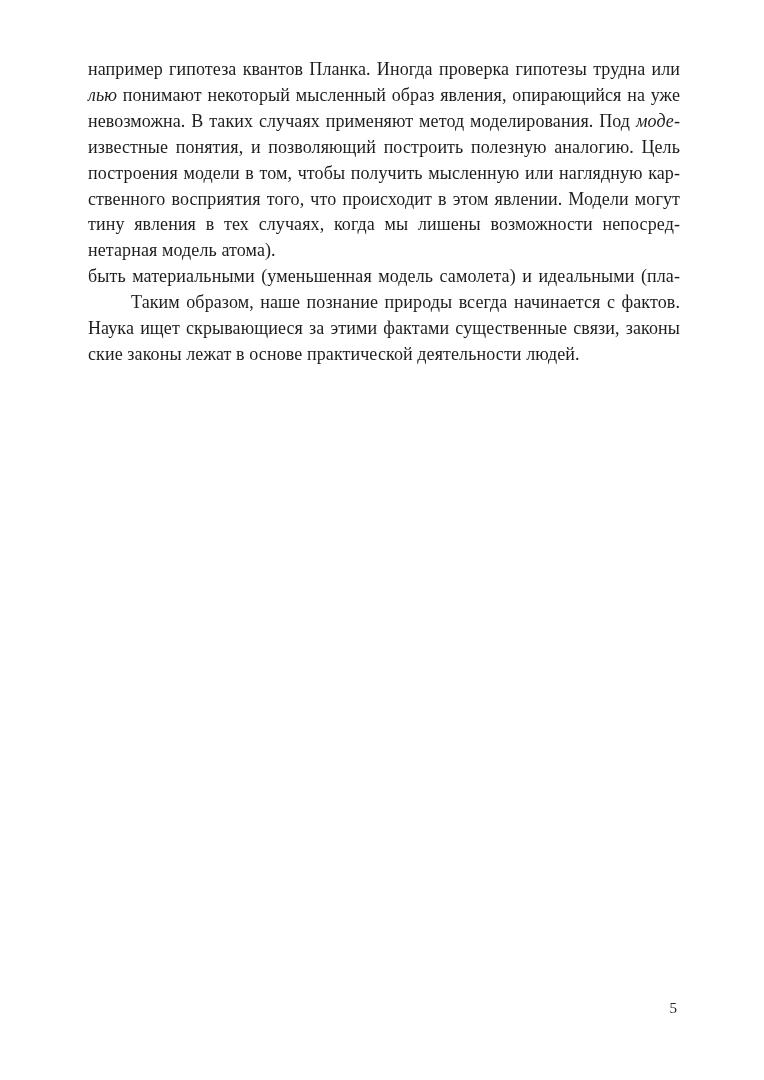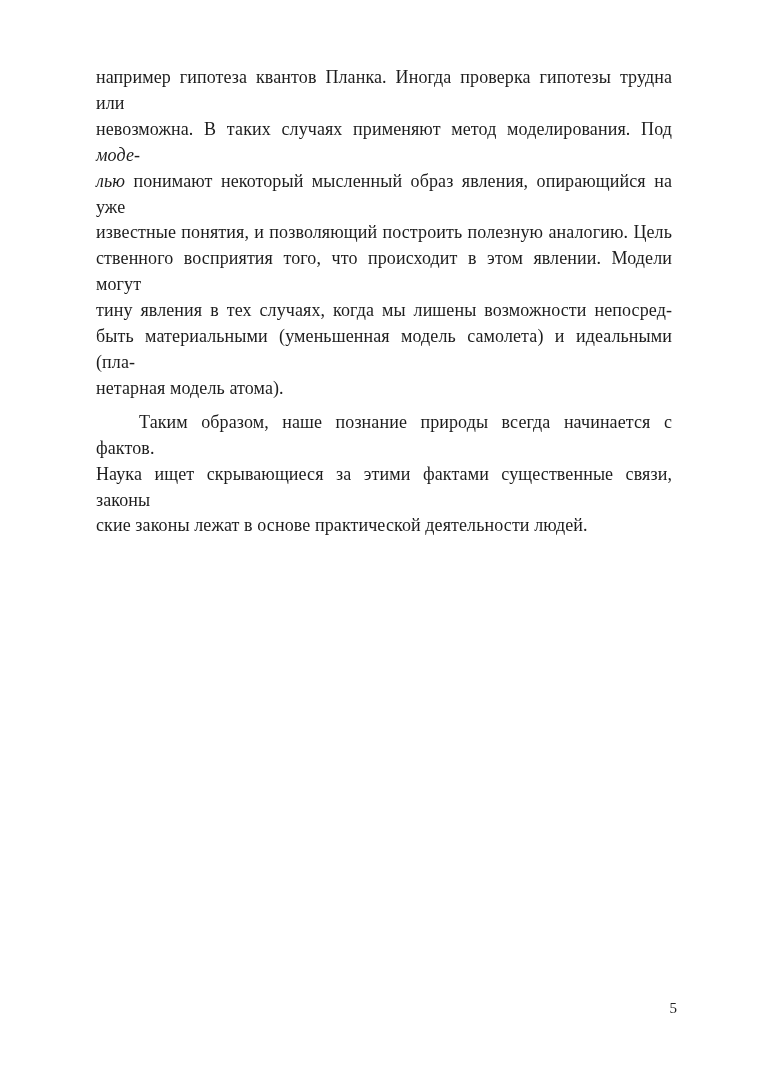--- a/index.html
+++ b/index.html
@@ -17,21 +17,21 @@
   }
   .text-block {
     position: absolute;
     left: 88px; top: 57px;
     width: 592px;
     font-size: 18px;
     line-height: 25.9px;
     color: #1d1d1d;
     letter-spacing: 0.1px;
   }
-  .para { margin: 8px; padding: 0; }
+  .para { margin: 0; padding: 0; }
   .line {
     text-align: justify;
     text-align-last: justify;
     -moz-text-align-last: justify;
     white-space: normal;
   }
   .line.last {
     text-align-last: left;
     -moz-text-align-last: left;
   }
@@ -47,27 +47,28 @@
     color: #222222;
   }
 </style>
 </head>
 <body>
 
 <div class="page">
   <div class="text-block">
       <div class="para">
         <div class="line"><span>например гипотеза квантов Планка. Иногда проверка гипотезы трудна или</span></div>
+        <div class="line"><span class="italic">лью</span><span> понимают некоторый мысленный образ явления, опирающийся на уже</span></div>
         <div class="line"><span>невозможна. В таких случаях применяют метод моделирования. Под </span><span class="italic">моде-</span></div>
-        <div class="line"><span class="italic">лью</span><span> понимают некоторый мысленный образ явления, опирающийся на уже</span></div>
         <div class="line"><span>известные понятия, и позволяющий построить полезную аналогию. Цель</span></div>
+        <div class="line"><span>построения модели в том, чтобы получить мысленную или наглядную кар-</span></div>
         <div class="line"><span>ственного восприятия того, что происходит в этом явлении. Модели могут</span></div>
         <div class="line"><span>тину явления в тех случаях, когда мы лишены возможности непосред-</span></div>
+        <div class="line last"><span>нетарная модель атома).</span></div>
         <div class="line"><span>быть материальными (уменьшенная модель самолета) и идеальными (пла-</span></div>
-        <div class="line last"><span>нетарная модель атома).</span></div>
       </div>
       <div class="para">
         <div class="line indent"><span>Таким образом, наше познание природы всегда начинается с фактов.</span></div>
         <div class="line"><span>Наука ищет скрывающиеся за этими фактами существенные связи, законы</span></div>
         <div class="line last"><span>ские законы лежат в основе практической деятельности людей.</span></div>
       </div>
     </div>
   <div class="page-number">5</div>
 </div>
 

